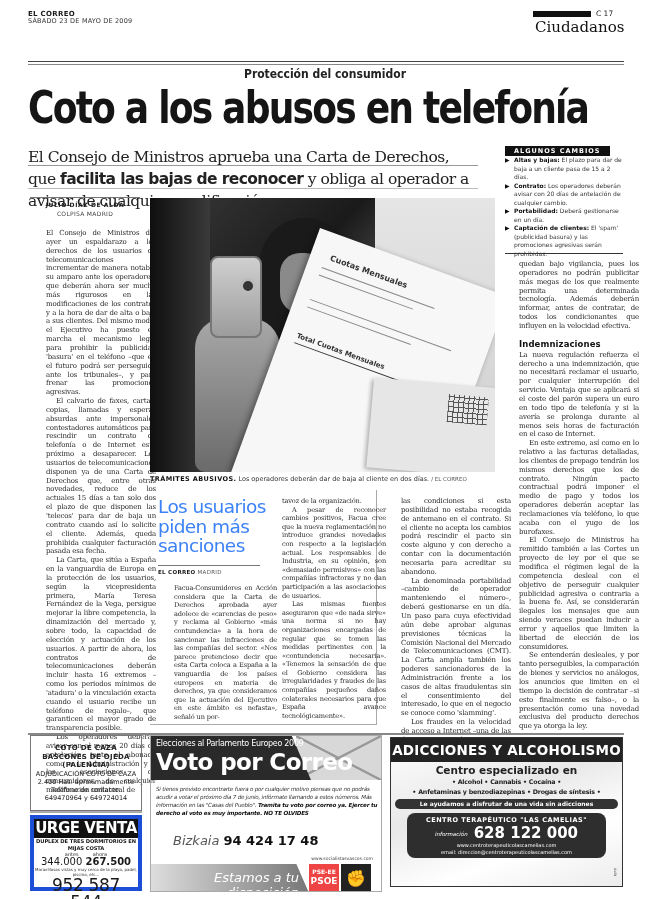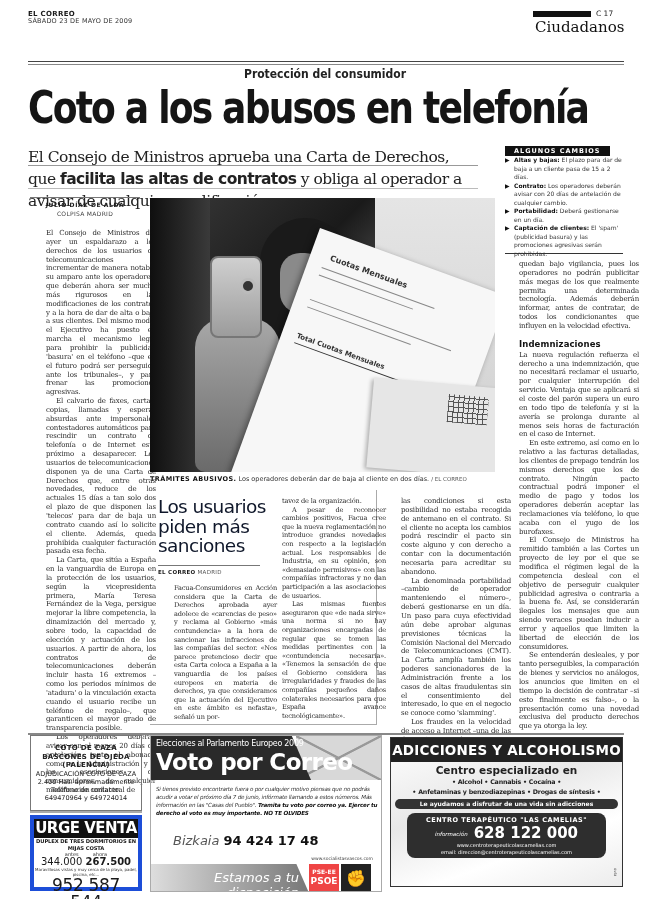--- a/index.html
+++ b/index.html
@@ -58,21 +58,21 @@
   .photo .paper-total { position: absolute; left: 15px; top: 105px; font: bold 7px "DejaVu Sans", sans-serif; color: #333; }
   .photo .envelope { position: absolute; left: 220px; top: 185px; width: 130px; height: 90px; background: #e6e6e6; transform: rotate(5deg); box-shadow: -2px 2px 4px rgba(0,0,0,0.3); }
   .photo .grid { position: absolute; right: 14px; top: 10px; width: 40px; height: 28px; background: repeating-linear-gradient(90deg, #555 0 1px, transparent 1px 5px), repeating-linear-gradient(0deg, #555 0 1px, transparent 1px 5px); }
 
   .caption { left: 150px; top: 475px; width: 345px; font: 6.5px "DejaVu Sans", sans-serif; color: #333; white-space: nowrap; }
   .caption b { color: #111; letter-spacing: 0.4px; }
   .caption .credit { font-size: 5.5px; color: #555; }
 
   
   .side-box { left: 150px; top: 490px; width: 227px; height: 235px; border-right: 1px solid #aaa; border-bottom: 1px solid #aaa; }
-  .side-title { left: 158px; top: 497px; width: 110px; font: 18.5px "DejaVu Sans", sans-serif; line-height: 19.5px; color: #0f172a; letter-spacing: -0.6px; }
+  .side-title { left: 158px; top: 497px; width: 110px; font: 18.5px "DejaVu Sans", sans-serif; line-height: 19.5px; color: #3b82f6; letter-spacing: -0.6px; }
   .side-rule { left: 158px; top: 565px; width: 102px; height: 1px; background: #777; }
   .side-byline { left: 158px; top: 569px; font: bold 5.5px "DejaVu Sans", sans-serif; letter-spacing: 0.3px; }
   .side-byline span { font-weight: normal; color: #555; }
   .col-s1 { left: 158px; top: 584px; width: 103px; font-size: 6.6px; line-height: 8.6px; }
   .col-s2 { left: 266px; top: 497px; width: 104px; font-size: 6.6px; line-height: 8.6px; }
 
   .col3 { left: 385px; top: 497px; width: 110px; }
   .col4 { left: 503px; top: 260px; width: 120px; }
   .subhd { font: bold 8.5px "DejaVu Sans", sans-serif; color: #111; margin: 8px 0 2px 0; letter-spacing: 0.1px; }
 
@@ -132,21 +132,21 @@
 <div class="abs page-num">C 17</div>
 <div class="abs section-name">Ciudadanos</div>
 <div class="abs rule-top1"></div>
 <div class="abs rule-top2"></div>
 
 <div class="abs kicker">Protección del consumidor</div>
 <div class="abs headline">Coto a los abusos en telefonía</div>
 <div class="abs sub-rule"></div>
 <div class="abs sub-rule2"></div>
 <div class="abs subhead">
-  <span>El Consejo de Ministros aprueba una Carta de Derechos, que </span><b>facilita las altas de contratos</b><span> y obliga al operador a avisar de cualquier modificación</span>
+  <span>El Consejo de Ministros aprueba una Carta de Derechos, que </span><b>facilita las bajas de reconocer</b><span> y obliga al operador a avisar de cualquier modificación</span>
 </div>
 
 <div class="abs box-title">ALGUNOS CAMBIOS</div>
 <ul class="abs box-list">
   <li><b>Altas y bajas:</b><span> El plazo para dar de baja a un cliente pasa de 15 a 2 días.</span></li>
   <li><b>Contrato:</b><span> Los operadores deberán avisar con 20 días de antelación de cualquier cambio.</span></li>
   <li><b>Portabilidad:</b><span> Deberá gestionarse en un día.</span></li>
   <li><b>Captación de clientes:</b><span> El 'spam' (publicidad basura) y las promociones agresivas serán prohibidas.</span></li>
 </ul>
 <div class="abs box-rule"></div>

